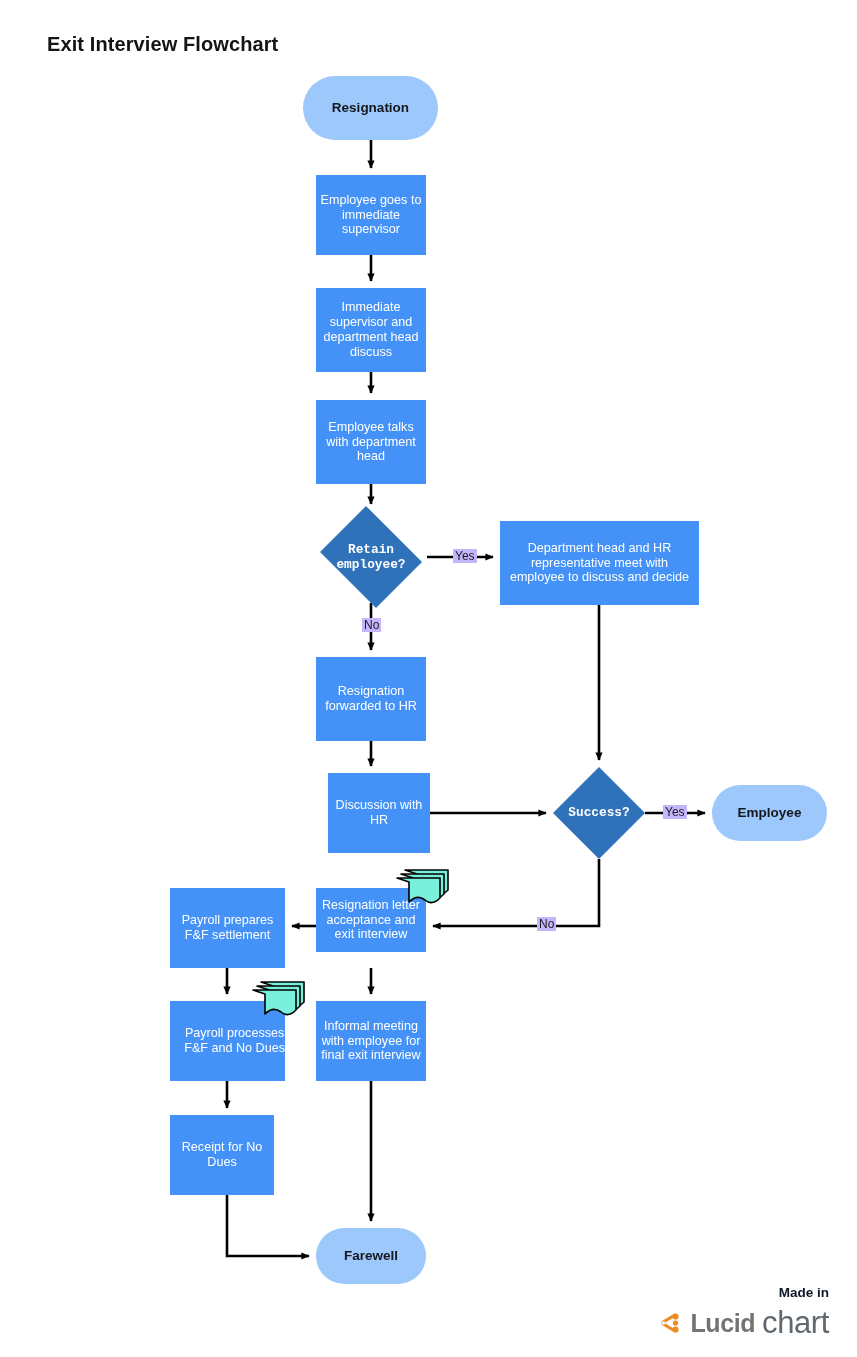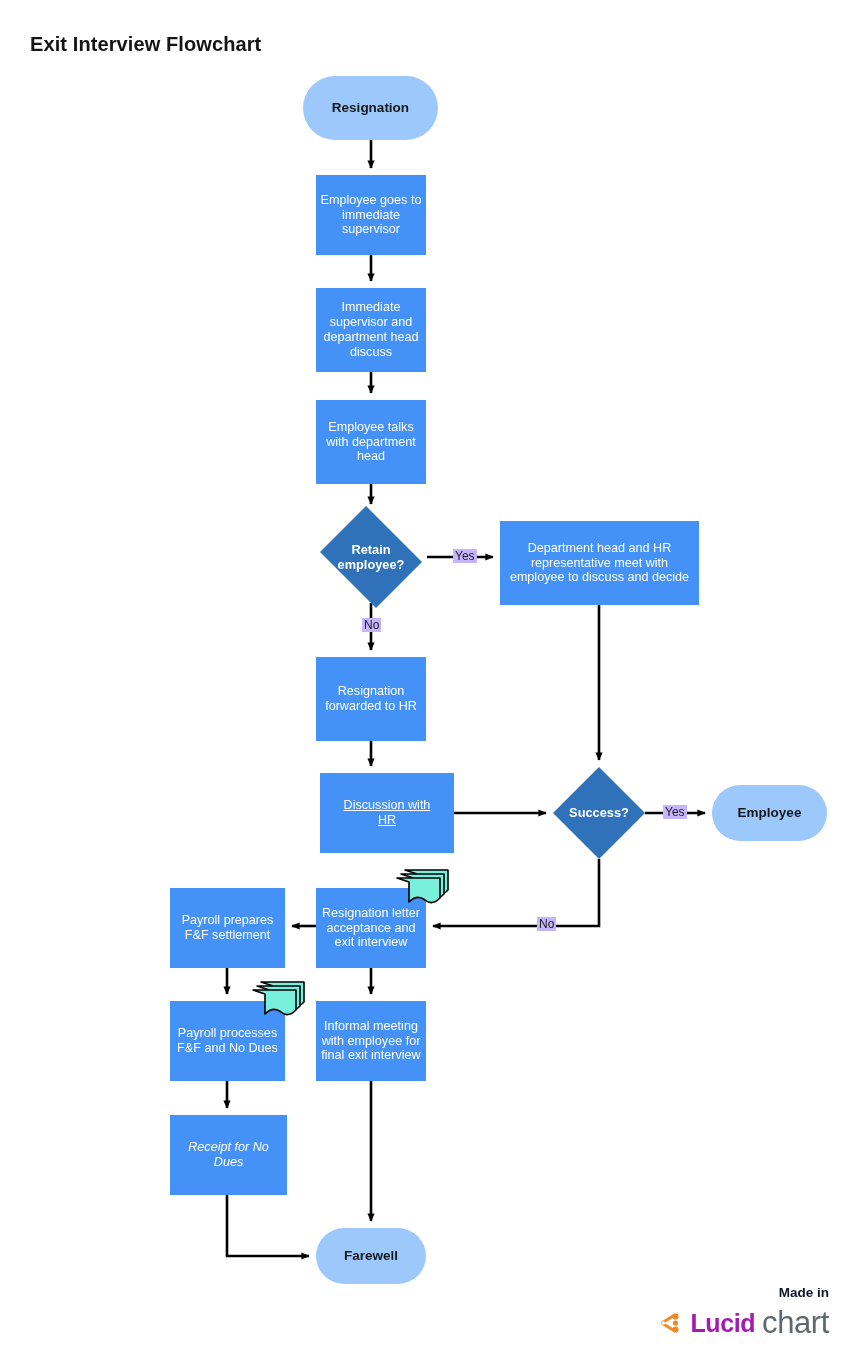--- a/index.html
+++ b/index.html
@@ -13,21 +13,21 @@
   }
   #canvas {
     position: relative;
     width: 857px;
     height: 1357px;
     background: #ffffff;
     overflow: hidden;
   }
   #page-title {
     position: absolute;
-    left: 30px;
+    left: 47px;
     top: 33px;
     font-size: 20px;
     font-weight: bold;
     color: #141414;
     letter-spacing: 0.1px;
   }
   svg.edges {
     position: absolute;
     left: 0;
     top: 0;
@@ -57,20 +57,21 @@
   
   .term {
     background: #9dc8fc;
     color: #15191d;
     font-size: 13.5px;
     font-weight: bold;
   }
   
   .decision {
     background: transparent;
+    font-family: Liberation Mono, monospace;
   }
   .decision .dshape {
     position: absolute;
     left: 0; top: 0;
     width: 100%; height: 100%;
     background: #2f72ba;
     transform: rotate(45deg) scale(0.7071);
     transform-origin: center center;
   }
   .decision .lbl {
@@ -110,21 +111,21 @@
   #credit .wordmark {
     display: flex;
     align-items: center;
     justify-content: flex-end;
     gap: 7px;
     margin-top: 3px;
   }
   #credit .lucid {
     font-size: 25px;
     font-weight: bold;
-    color: #a21caf;
+    color: #737373;
     letter-spacing: -0.4px;
   }
   #credit .chart {
     font-size: 31px;
     font-weight: normal;
     color: #60686f;
     letter-spacing: -0.4px;
   }
 </style>
 </head>
@@ -205,50 +206,50 @@
       </div>
       <div class="node proc" style="left: 500px; top: 521px; width: 199px; height: 84px;">
         <div class="lbl">Department head and HR
 representative meet with
 employee to discuss and decide</div>
       </div>
       <div class="node proc" style="left: 316px; top: 657px; width: 110px; height: 84px;">
         <div class="lbl">Resignation
 forwarded to HR</div>
       </div>
-      <div class="node proc" style="left: 320px; top: 773px; width: 134px; height: 80px; text-decoration: underline;">
+      <div class="node proc" style="left: 328px; top: 773px; width: 102px; height: 80px;">
         <div class="lbl">Discussion with
 HR</div>
       </div>
       <div class="node decision" style="left: 553px; top: 767px; width: 92px; height: 92px;">
         <div class="dshape"></div>
         <div class="lbl">Success?</div>
       </div>
       <div class="node term" style="left: 712px; top: 785px; width: 115px; height: 56px; border-radius: 28px;">
         <div class="lbl">Employee</div>
       </div>
       <div class="node proc" style="left: 170px; top: 888px; width: 115px; height: 80px;">
         <div class="lbl">Payroll prepares
 F&amp;F settlement</div>
       </div>
-      <div class="node proc" style="left: 316px; top: 888px; width: 110px; height: 80px;">
+      <div class="node proc" style="left: 316px; top: 888px; width: 110px; height: 64px;">
         <div class="lbl">Resignation letter
 acceptance and
 exit interview</div>
       </div>
-      <div class="node proc" style="left: 170px; top: 1001px; width: 115px; height: 80px;">
+      <div class="node proc" style="left: 170px; top: 1001px; width: 115px; height: 80px; justify-content: flex-end;">
         <div class="lbl">Payroll processes
 F&amp;F and No Dues</div>
       </div>
       <div class="node proc" style="left: 316px; top: 1001px; width: 110px; height: 80px;">
         <div class="lbl">Informal meeting
 with employee for
 final exit interview</div>
       </div>
-      <div class="node proc" style="left: 170px; top: 1115px; width: 117px; height: 80px; font-style: italic;">
+      <div class="node proc" style="left: 170px; top: 1115px; width: 104px; height: 80px;">
         <div class="lbl">Receipt for No
 Dues</div>
       </div>
       <div class="node term" style="left: 316px; top: 1228px; width: 110px; height: 56px; border-radius: 28px;">
         <div class="lbl">Farewell</div>
       </div>
     </div>
 
   <div id="edge-label-layer">
       <div class="edge-label" style="left: 453px; top: 549px;">Yes</div>

